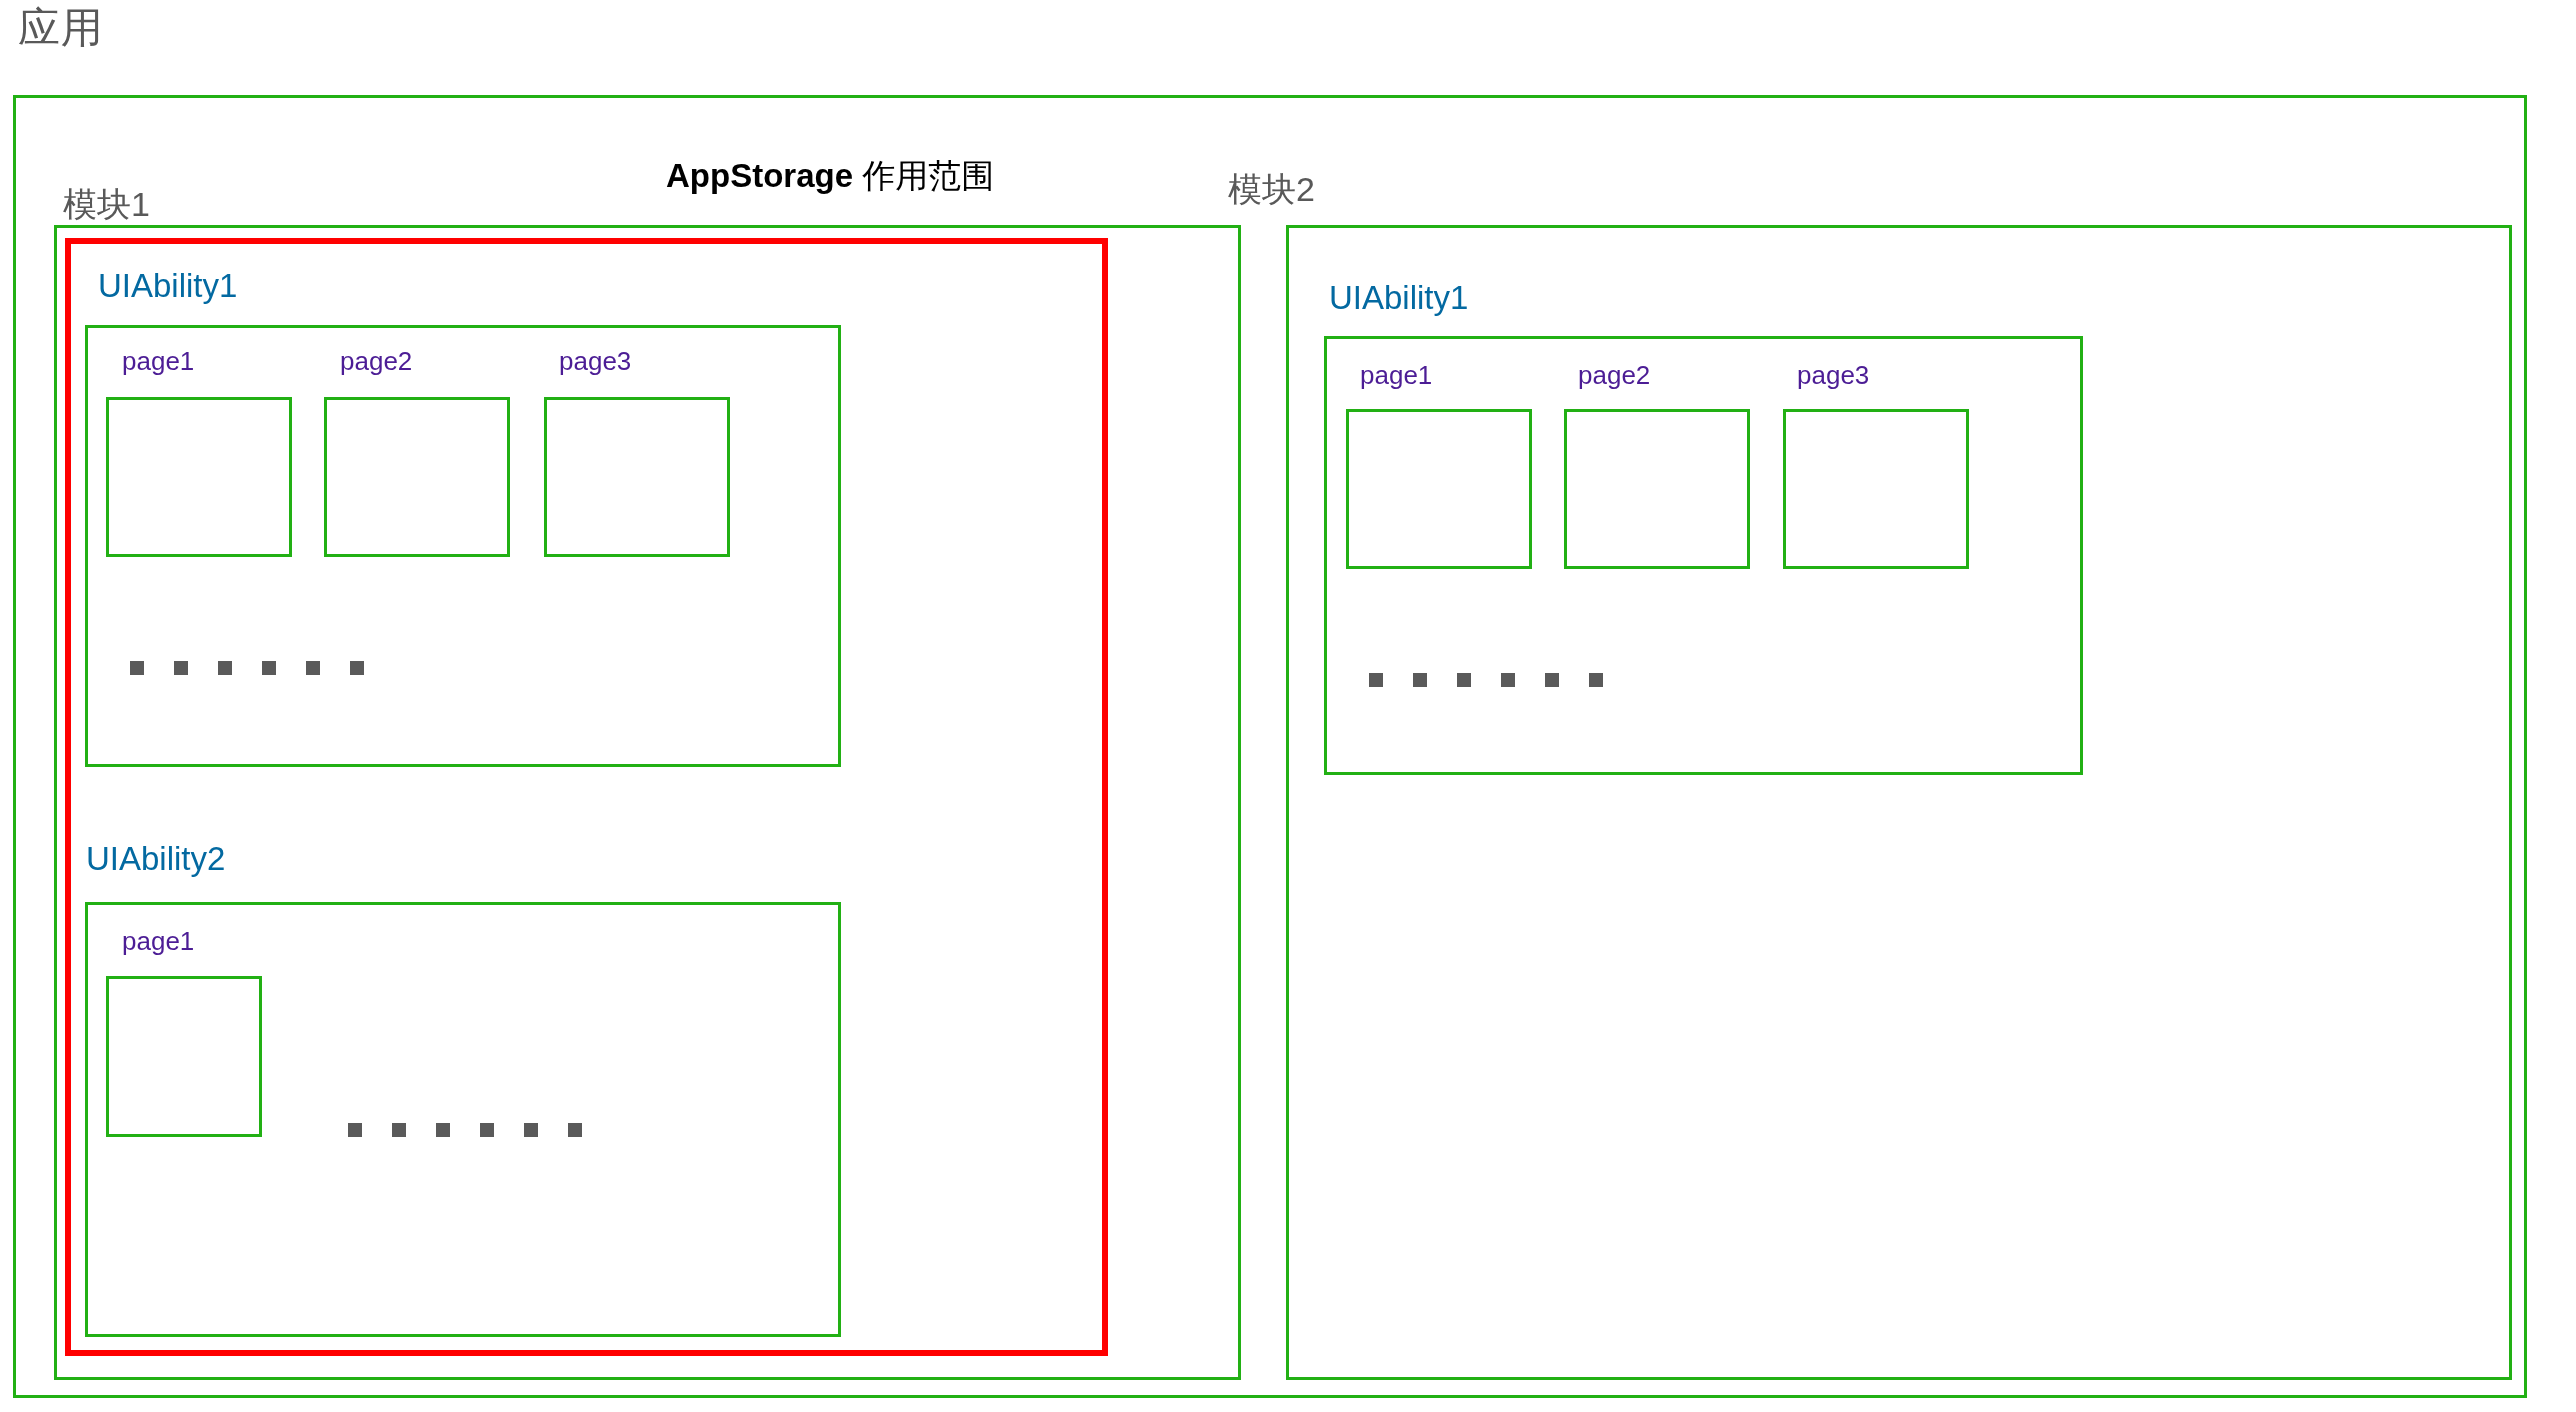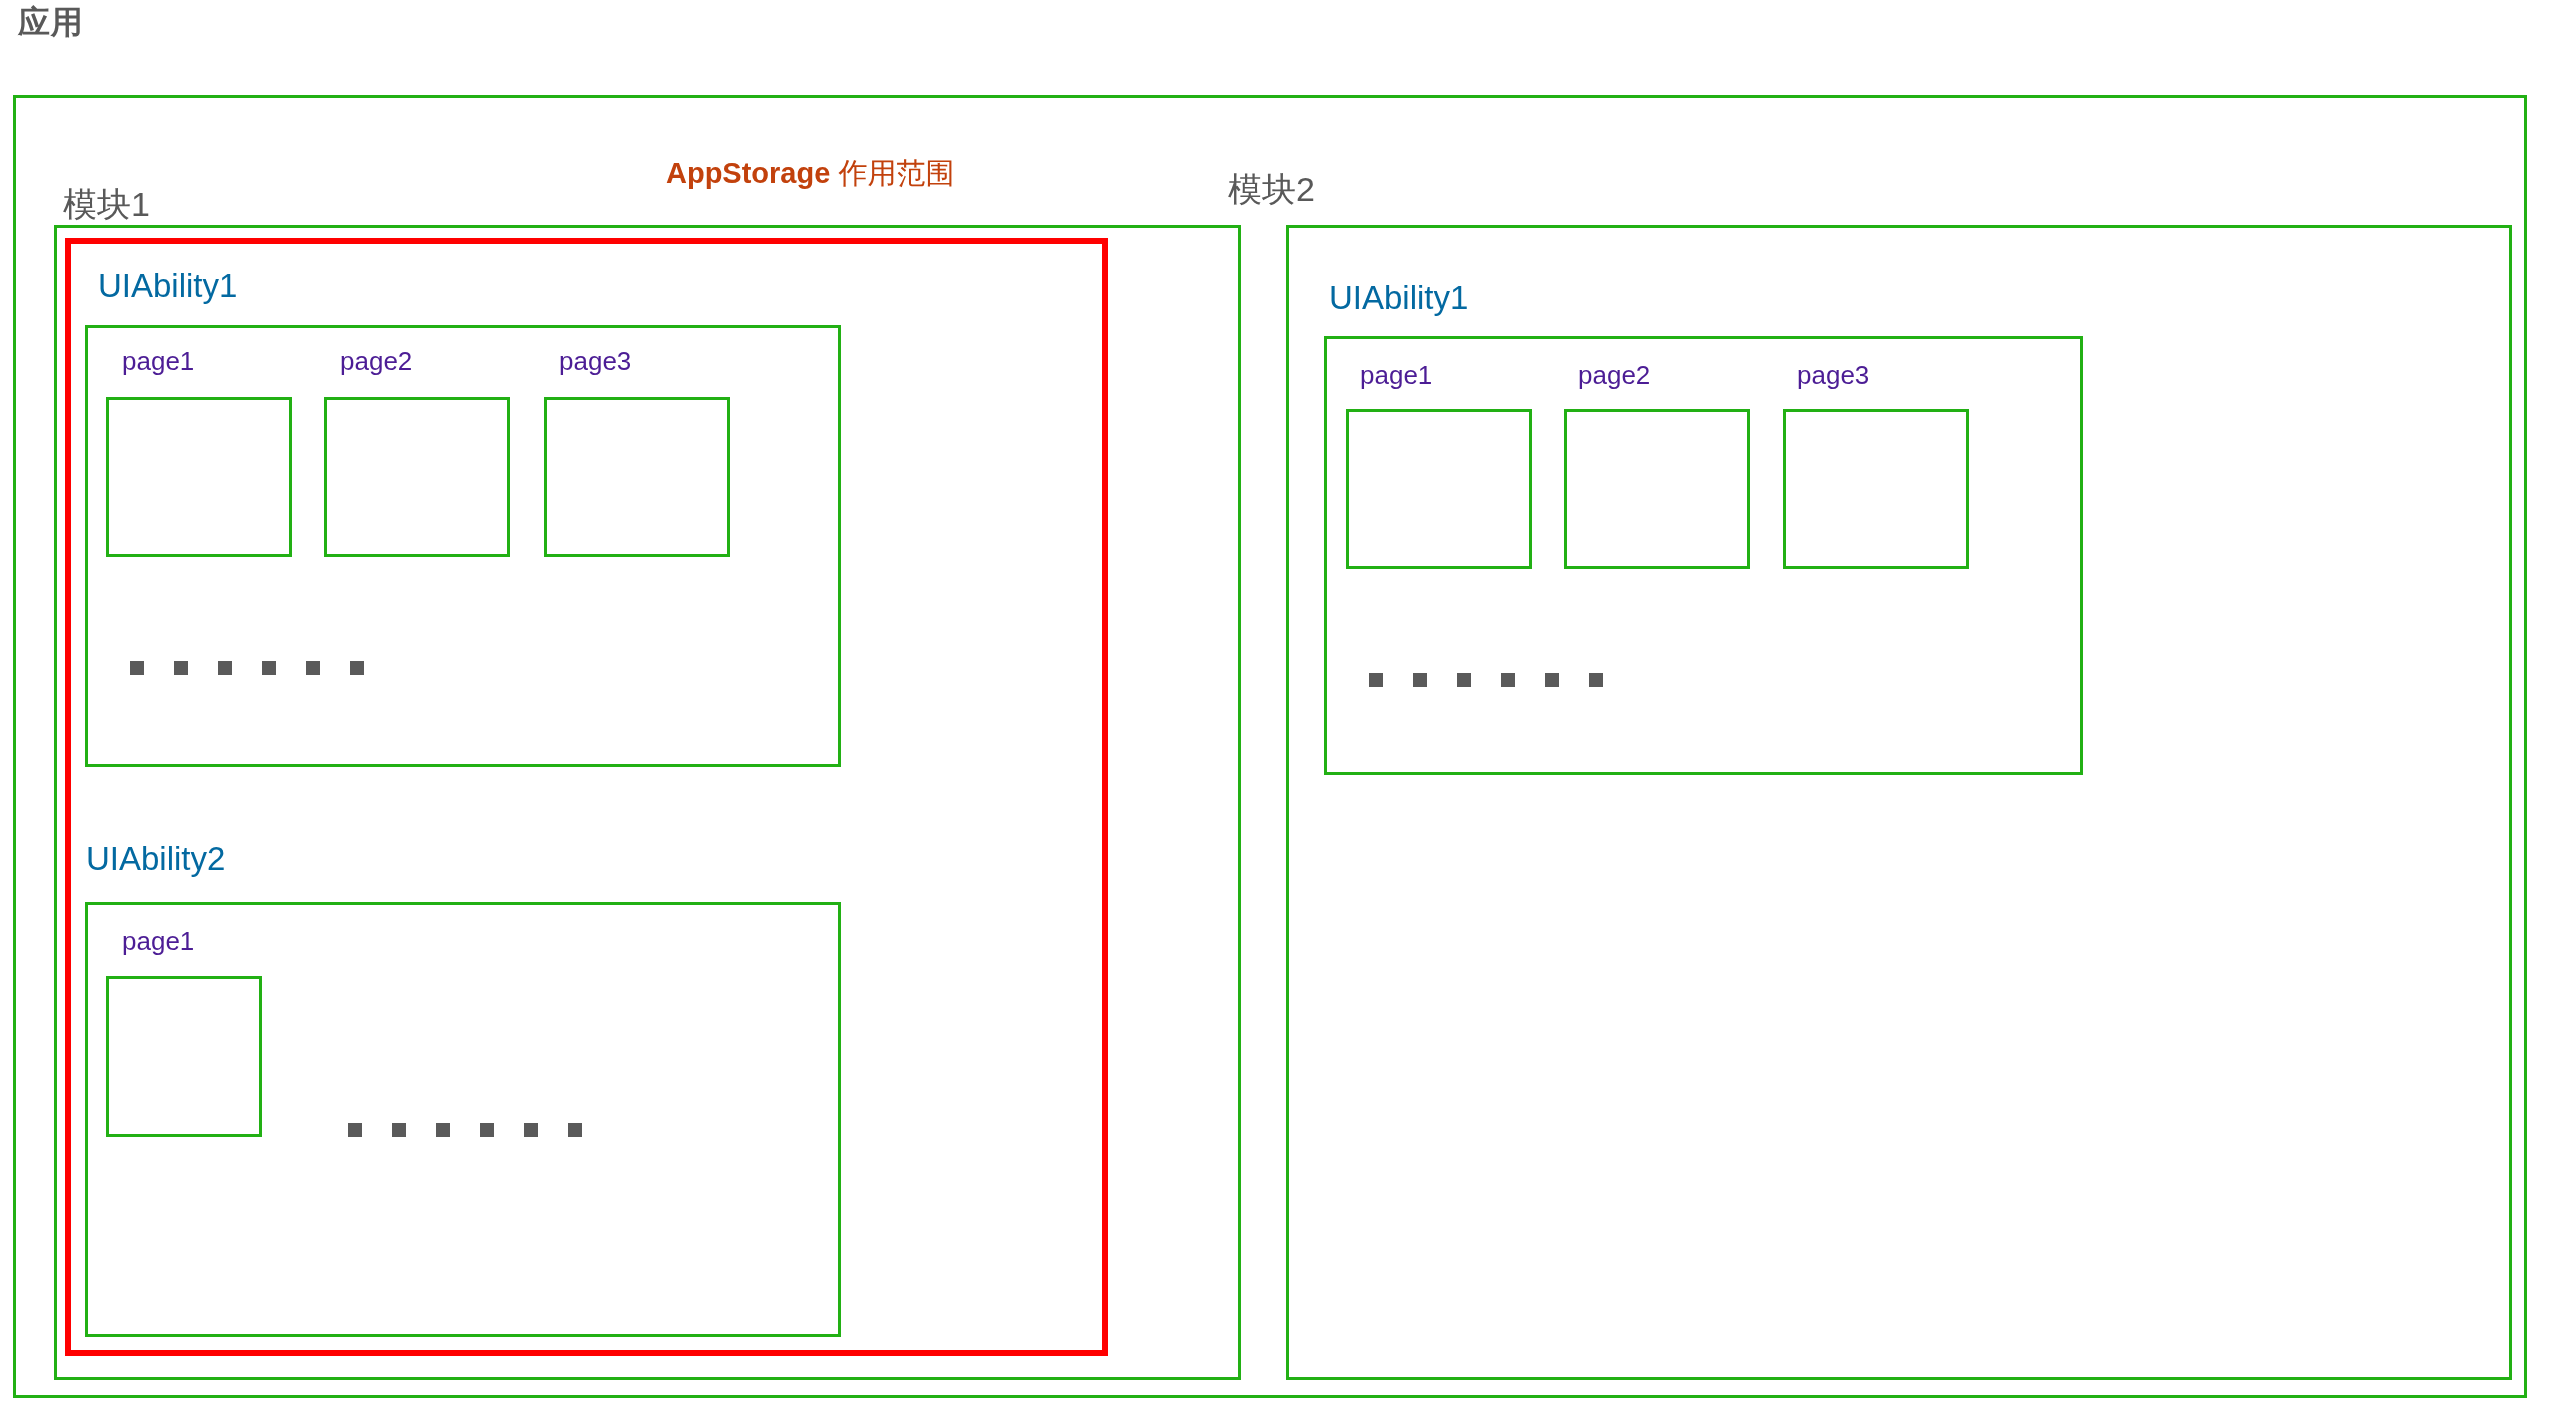--- a/index.html
+++ b/index.html
@@ -14,22 +14,22 @@
     overflow: hidden;
     font-family: "Liberation Sans", "DejaVu Sans", sans-serif;
     -webkit-font-smoothing: antialiased;
   }
 
   
   .app-title {
     position: absolute;
     left: 18px;
     top: 4.9px;
-    font-size: 32px;
-    font-weight: bold;
+    font-size: 42px;
+    font-weight: normal;
     color: #595959;
     letter-spacing: 0.8px;
     line-height: 1.1;
     white-space: nowrap;
   }
   .module-label {
     position: absolute;
     font-size: 34px;
     color: #595959;
     white-space: nowrap;
@@ -45,22 +45,22 @@
   .page-label {
     position: absolute;
     font-size: 26px;
     color: #4c1d95;
     white-space: nowrap;
     line-height: 1;
     text-align: center;
   }
   .scope-label {
     position: absolute;
-    font-size: 29px;
-    color: #c2410c;
+    font-size: 33px;
+    color: #000000;
     white-space: nowrap;
     line-height: 1;
   }
   .scope-label .strong {
     font-weight: bold;
   }
 
   
   .box {
     position: absolute;

